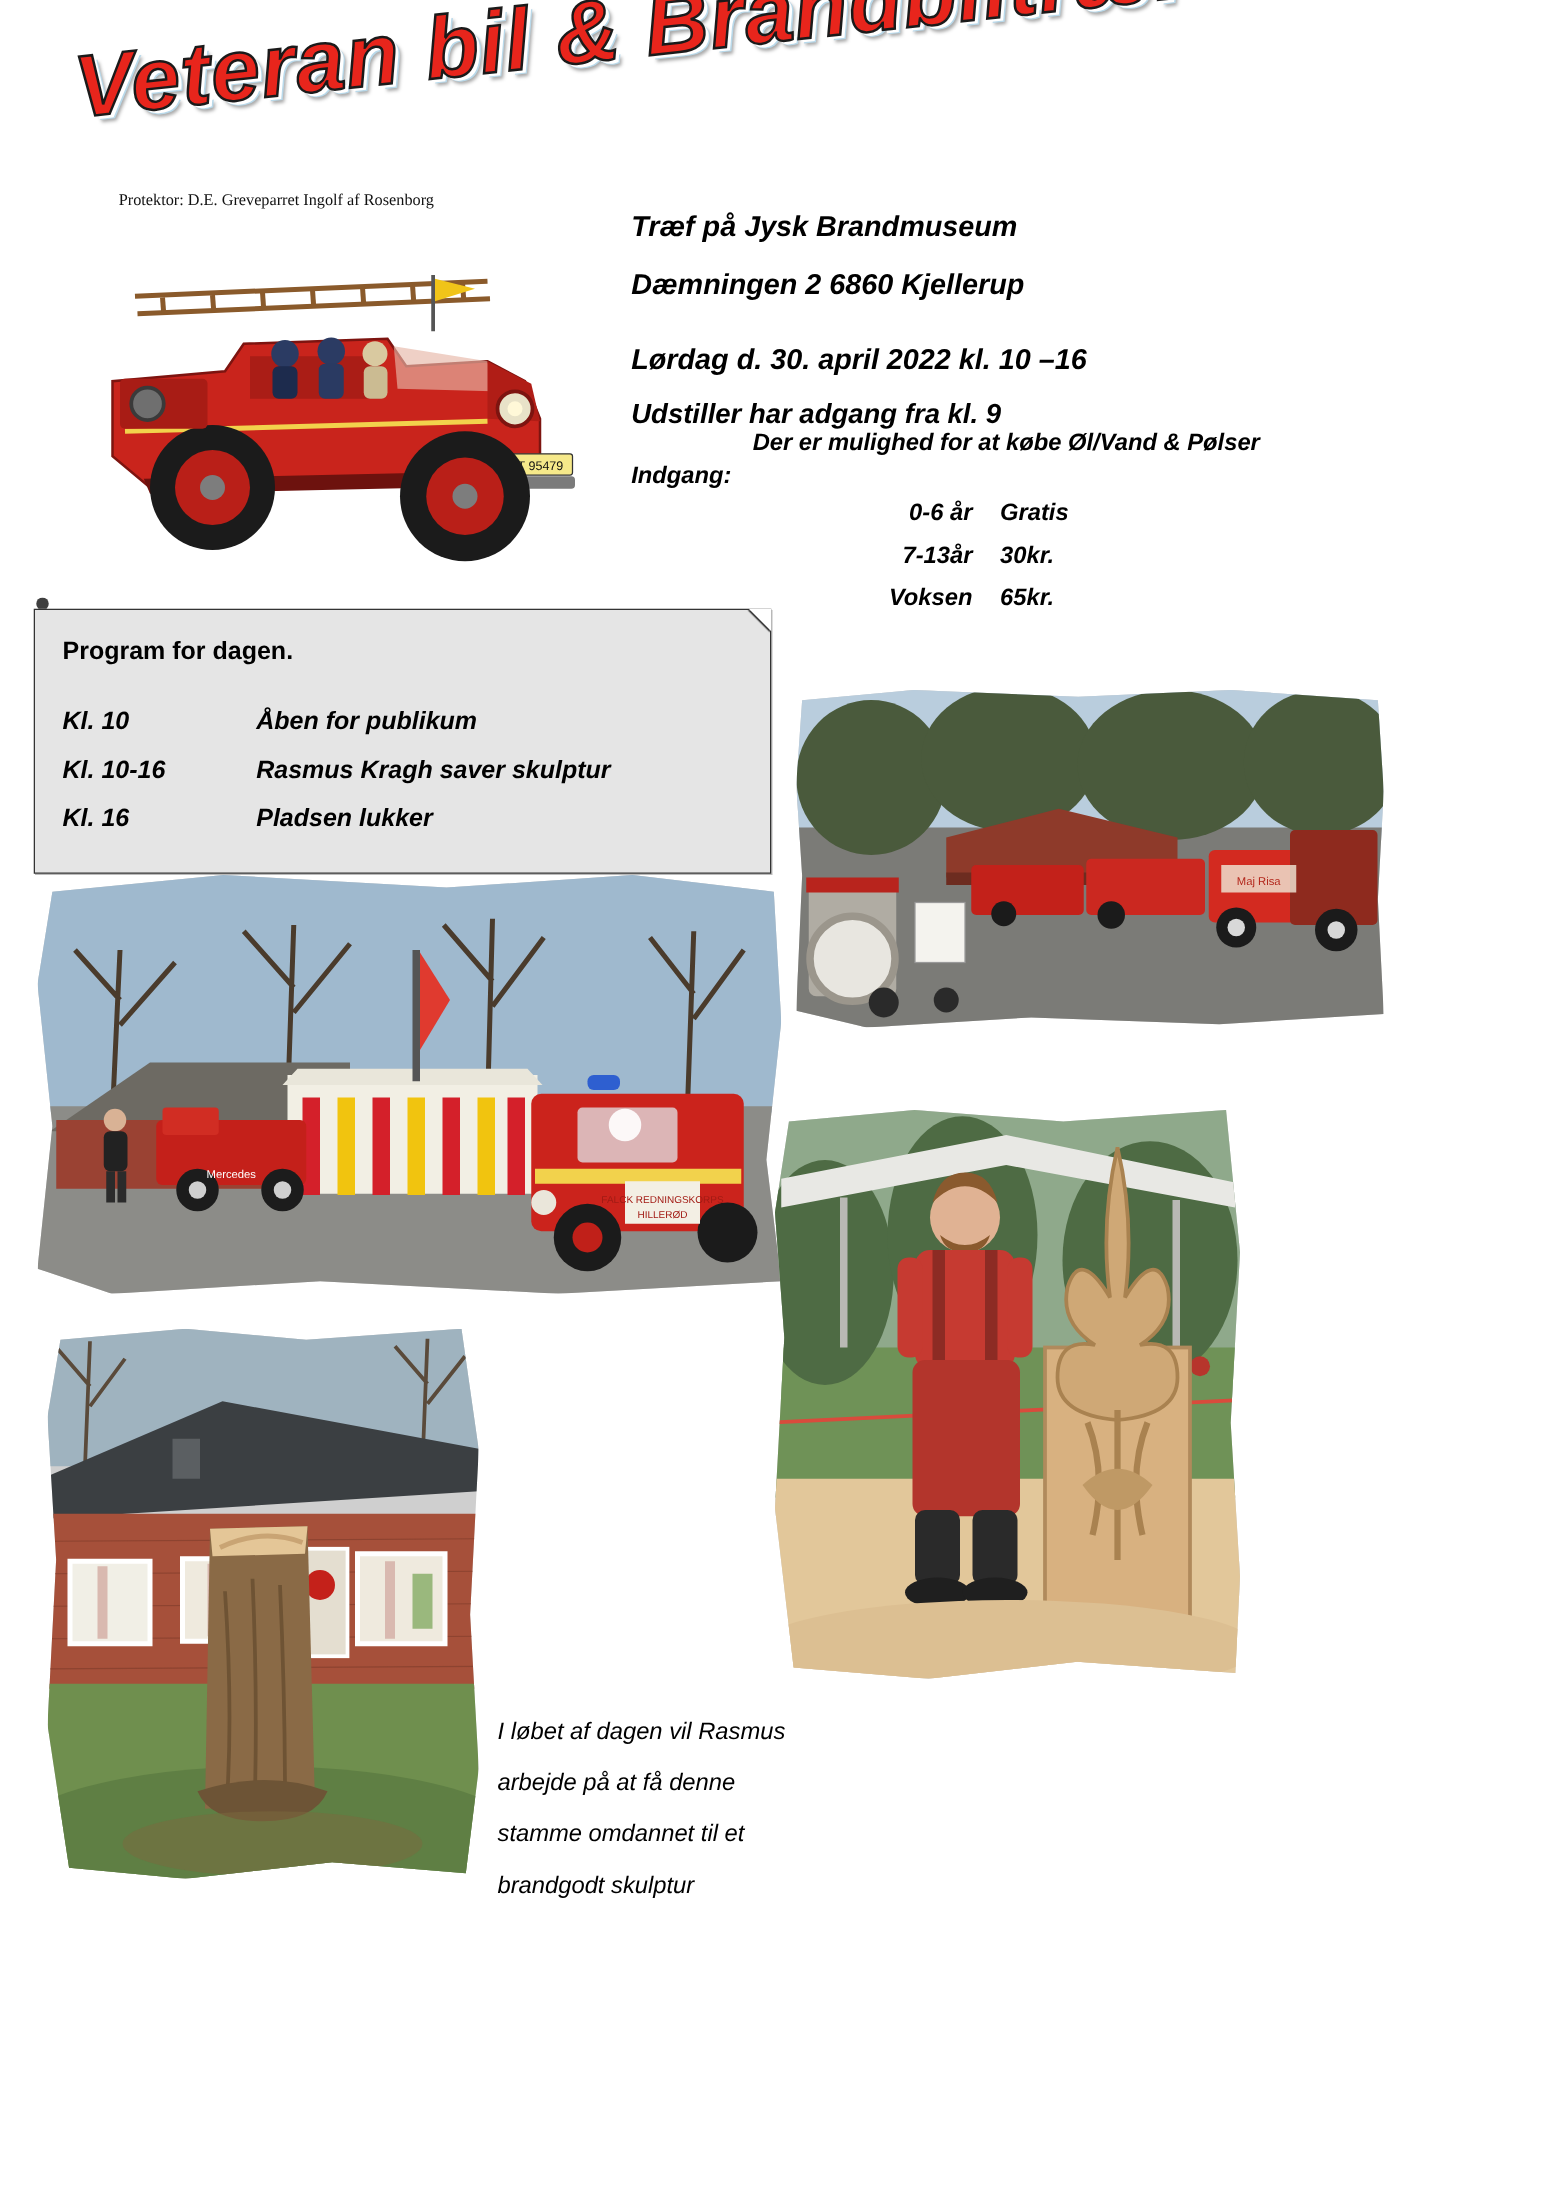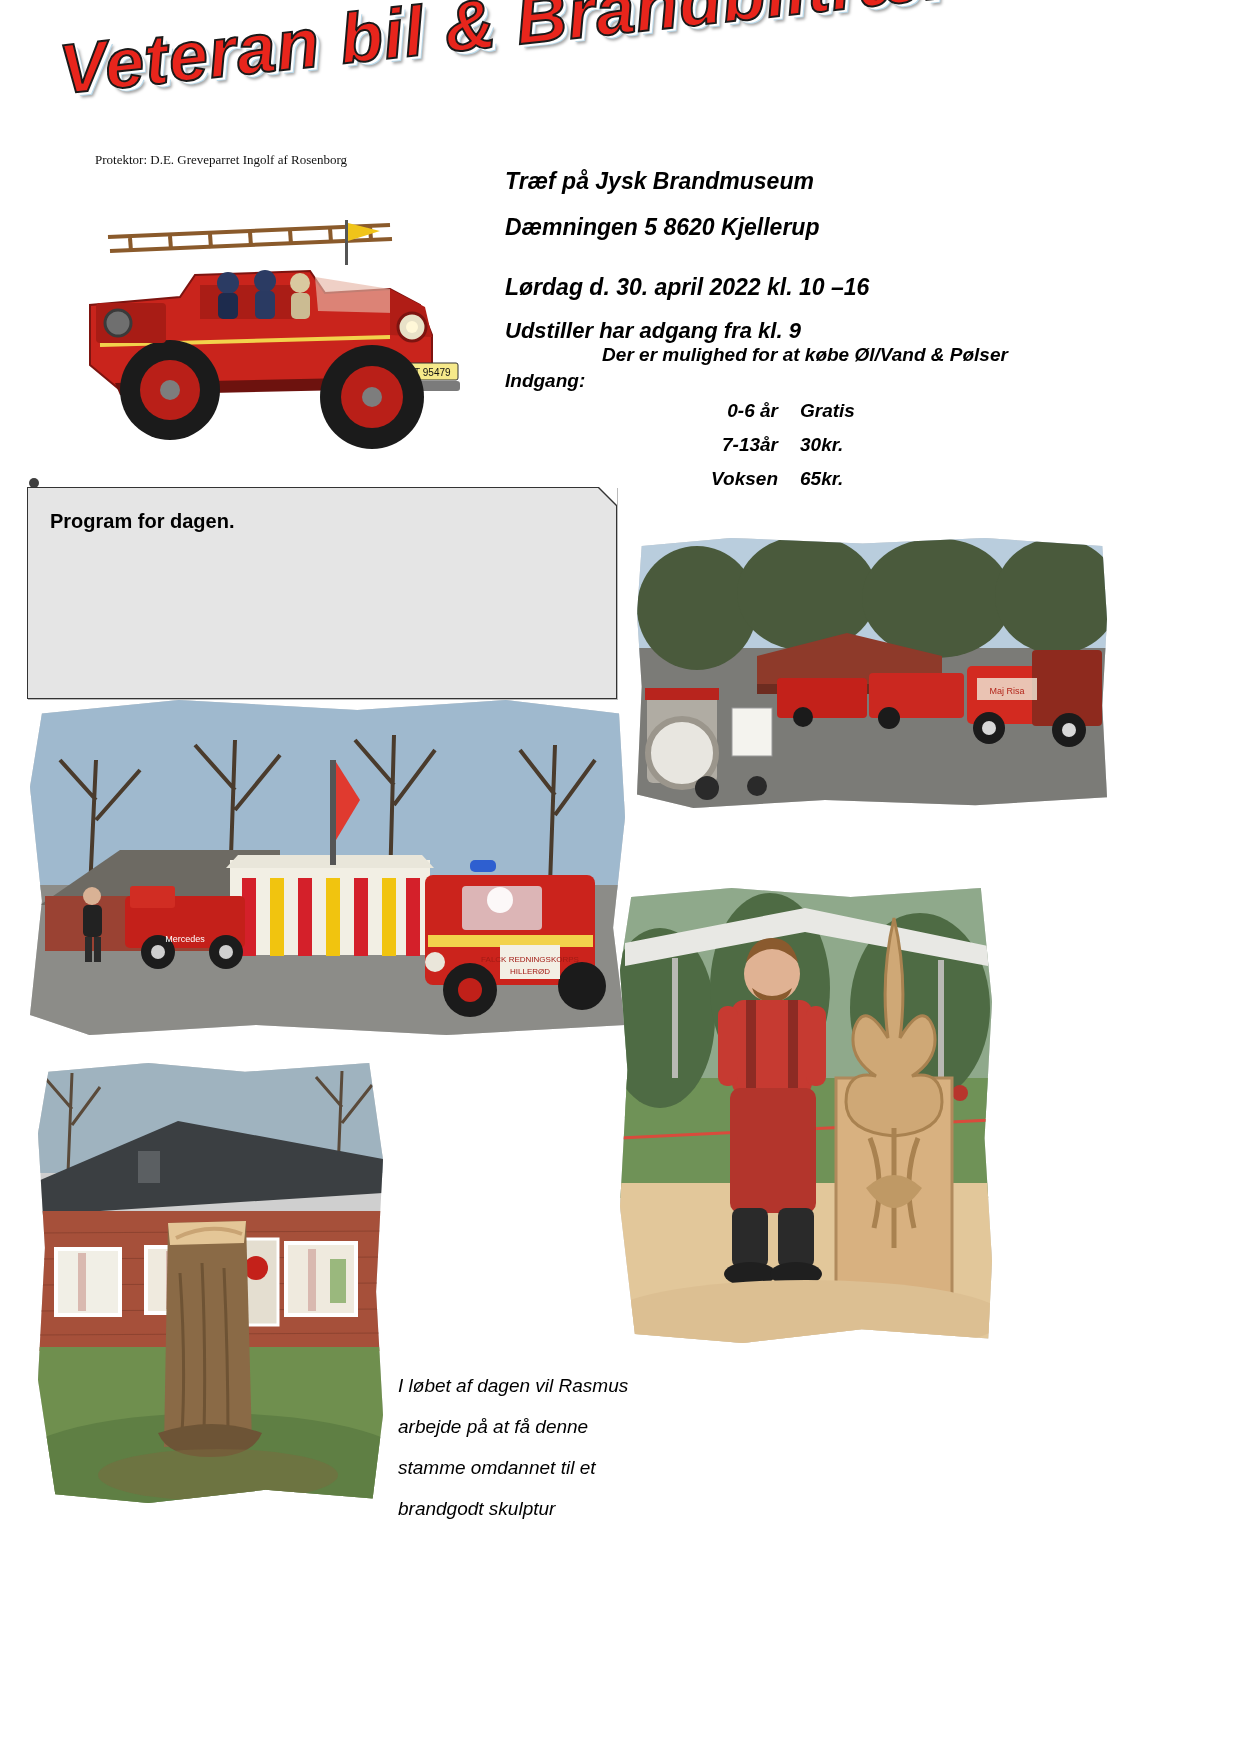--- a/index.html
+++ b/index.html
@@ -127,21 +127,21 @@
   
   .photo {
     position: absolute;
     overflow: hidden;
     background: #cfcfcf;
     box-shadow: 0 1px 4px rgba(0,0,0,0.28);
   }
 
   
   #photo-trucks-lineup {
-    left: 637px; top: 538px; width: 470px; height: 270px;
+    left: 637px; top: 552px; width: 470px; height: 270px;
     clip-path: polygon(1% 3%, 20% 0%, 48% 2%, 74% 0%, 99% 3%, 100% 30%, 99% 62%, 100% 96%, 72% 99%, 40% 97%, 12% 100%, 0% 95%, 1% 55%, 0% 28%);
   }
   
   #photo-trucks-tent {
     left: 30px; top: 700px; width: 595px; height: 335px;
     clip-path: polygon(2% 4%, 25% 0%, 55% 3%, 80% 0%, 99% 4%, 100% 35%, 98% 68%, 100% 97%, 70% 100%, 38% 97%, 10% 100%, 0% 94%, 2% 60%, 0% 26%);
   }
   
   #photo-sculptor {
     left: 620px; top: 888px; width: 372px; height: 455px;
@@ -233,21 +233,21 @@
       <circle cx="312" cy="212" r="10" fill="#7d7d7d"></circle>
     </g>
 
     <rect x="36" y="118" width="70" height="40" rx="4" fill="#a81c15"></rect>
     <circle cx="58" cy="138" r="13" fill="#6f6f6f" stroke="#3a3a3a" stroke-width="3"></circle>
   </svg>
 </div>
 
 <div class="info">
   <div class="line">Træf på Jysk Brandmuseum</div>
-  <div class="line">Dæmningen 5 8620 Kjellerup</div>
+  <div class="line">Dæmningen 2 6860 Kjellerup</div>
   <div class="line" style="margin-top:14px">Lørdag d. 30. april 2022 kl. 10 –16</div>
   <div class="c1">Udstiller har adgang fra kl. 9</div>
   <div class="c2">Der er mulighed for at købe Øl/Vand &amp; Pølser</div>
   <div class="c3">Indgang:</div>
 
   <div class="price-table">
     <div class="price-row">
       <span class="age">0-6 år</span>
       <span class="amt">Gratis</span>
     </div>
@@ -264,20 +264,34 @@
 
 <div class="program-pin">
   <svg viewBox="0 0 12 18" width="12" height="18">
       <circle cx="6" cy="5" r="5" fill="#3f3f3f"></circle>
       <rect x="5" y="9" width="2" height="9" fill="#555"></rect>
     </svg>
 </div>
 <div class="program-box">
   <div class="fold"></div>
   <div class="program-title">Program for dagen.</div>
+  <div class="program-list">
+    <div class="program-row">
+      <span class="time">Kl. 10</span>
+      <span class="desc">Åben for publikum</span>
+    </div>
+    <div class="program-row">
+      <span class="time">Kl. 10-16</span>
+      <span class="desc">Rasmus Kragh saver skulptur</span>
+    </div>
+    <div class="program-row">
+      <span class="time">Kl. 16</span>
+      <span class="desc">Pladsen lukker</span>
+    </div>
+  </div>
 </div>
 
 <div class="photo" id="photo-trucks-lineup">
   <svg viewBox="0 0 470 270" width="470" height="270" preserveAspectRatio="none" aria-hidden="true">
     <rect x="0" y="0" width="470" height="120" fill="#b9cddd"></rect>
     <rect x="0" y="110" width="470" height="160" fill="#7b7b77"></rect>
 
     <g fill="#4a5a3c">
       <ellipse cx="60" cy="70" rx="60" ry="62"></ellipse>
       <ellipse cx="170" cy="55" rx="70" ry="58"></ellipse>

